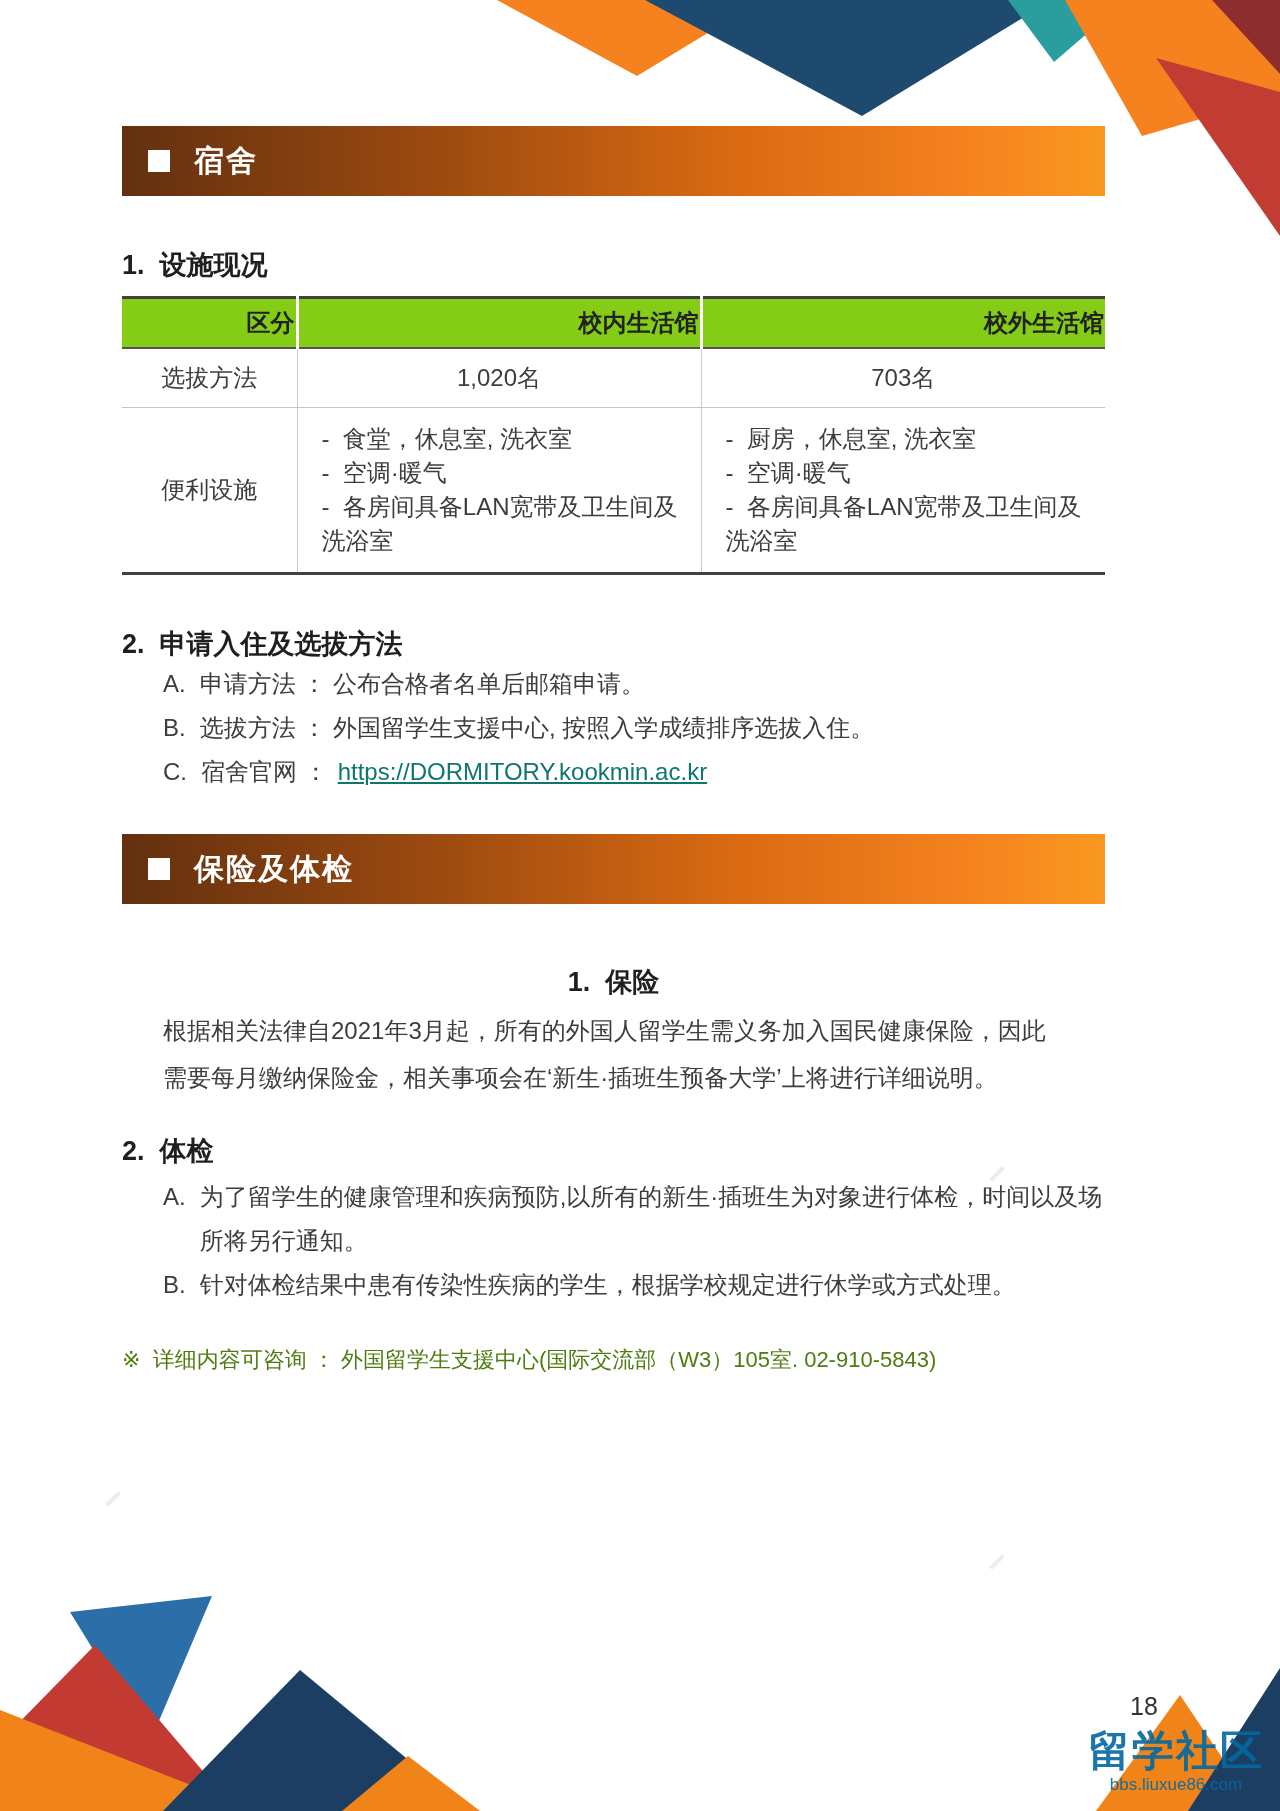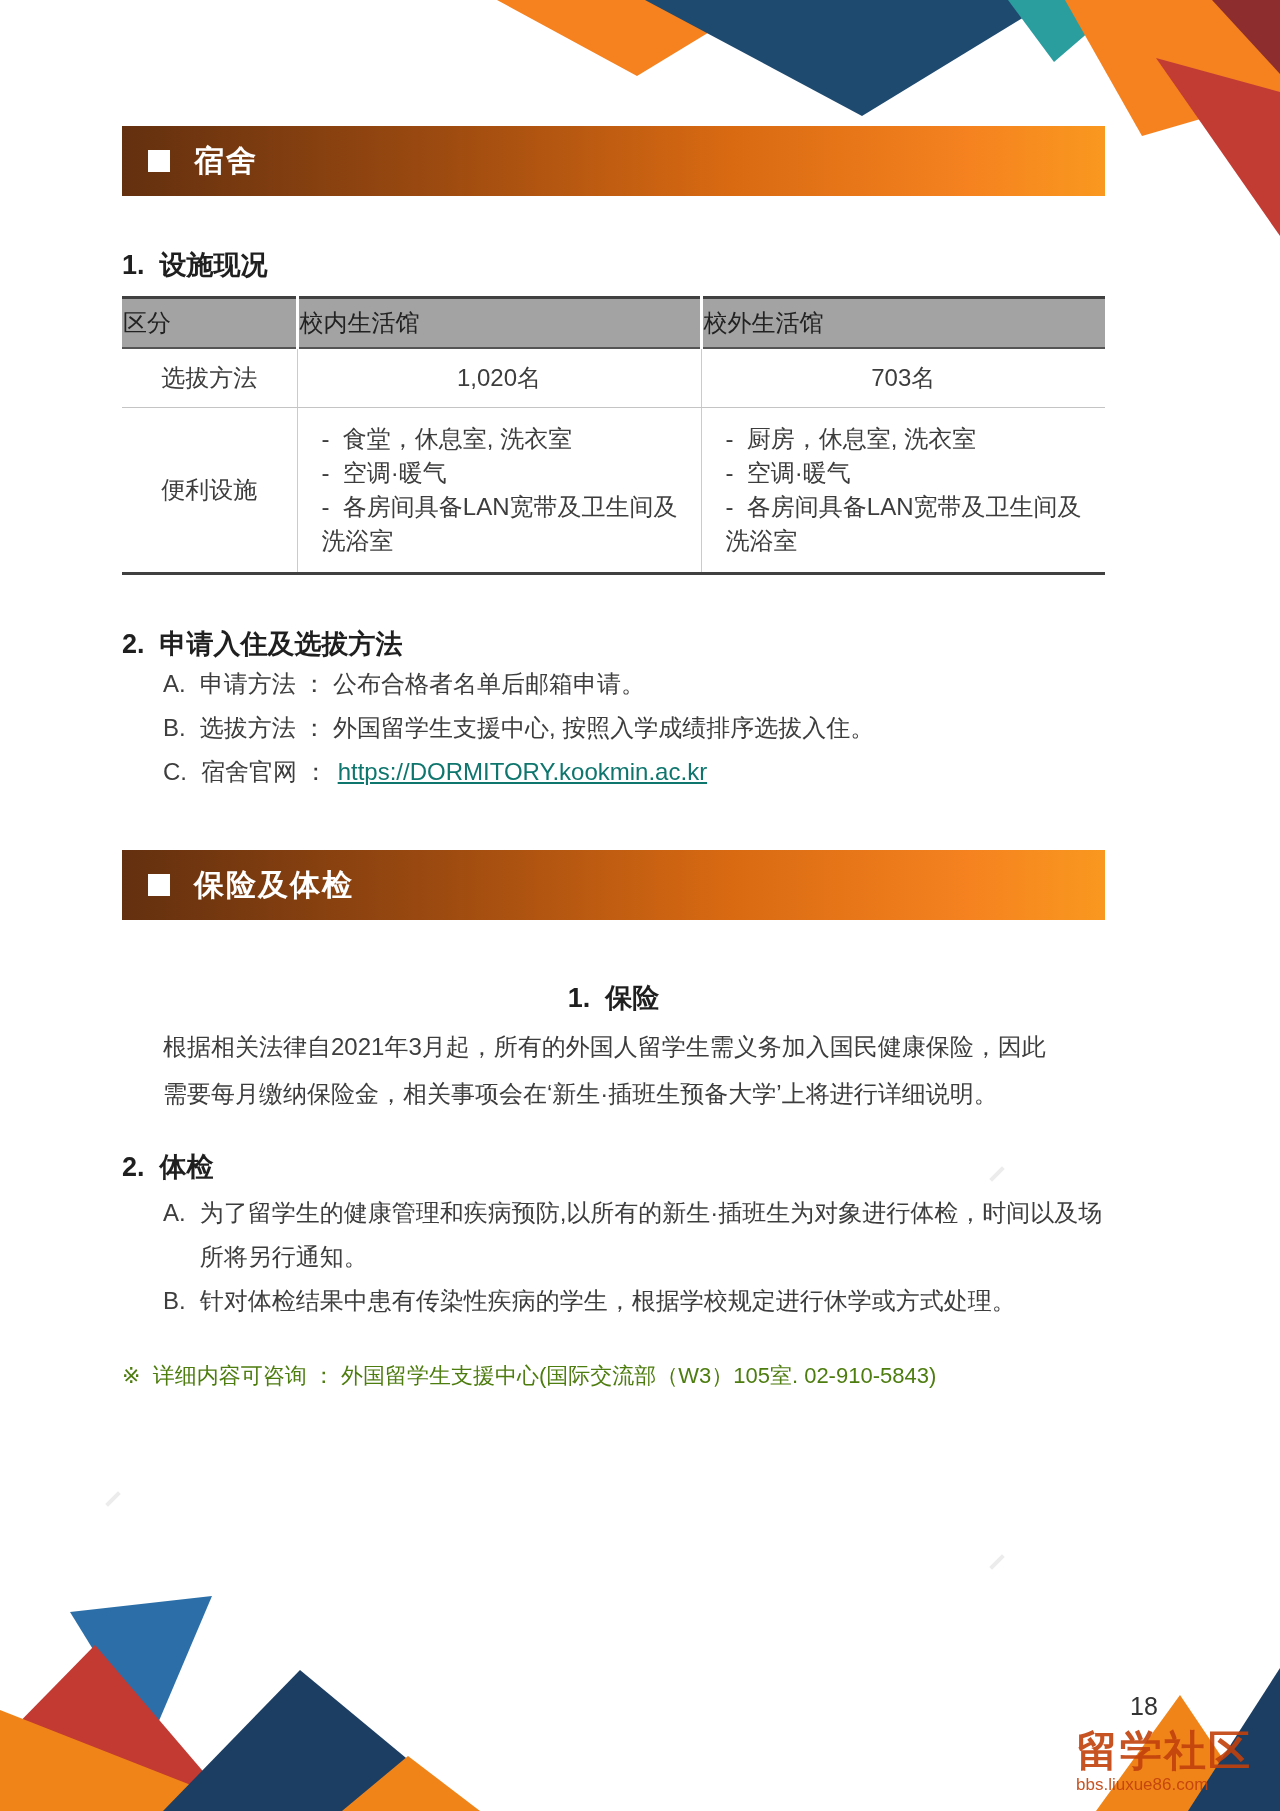--- a/index.html
+++ b/index.html
@@ -11,42 +11,42 @@
   .deco-top { position:absolute; top:0; left:0; width:1280px; height:240px; pointer-events:none; }
   .deco-bottom { position:absolute; top:1566px; left:0; width:1280px; height:245px; pointer-events:none; }
 
   .content { position:absolute; left:122px; top:0; width:983px; }
 
   .section-bar {
     height:70px; display:flex; align-items:center; padding-left:26px; box-sizing:border-box;
     background: linear-gradient(90deg, #63300f 0%, #9c4a10 32%, #d96a12 62%, #f5821f 86%, #f9981f 100%);
   }
   .section-bar.first { margin-top:126px; }
-  .section-bar.second { margin-top:62px; }
+  .section-bar.second { margin-top:46px; }
   .bar-square { width:22px; height:22px; background:#ffffff; display:inline-block; flex:0 0 auto; }
   .bar-title { color:#ffffff; font-size:30px; font-weight:bold; margin-left:24px; letter-spacing:2px; }
 
   .subheading {
     font-size:27px; font-weight:bold; color:#1f1f1f; line-height:34px;
     white-space:pre-wrap;
   }
   .subheading.h-facilities { margin-top:52px; margin-bottom:14px; }
   .subheading.h-apply { margin-top:52px; margin-bottom:7px; }
   .subheading.h-insurance { margin-top:61px; margin-bottom:8px;text-align:center; }
   .subheading.h-checkup { margin-top:33px; margin-bottom:7px; }
 
   table.facility-table {
     width:983px; border-collapse:collapse; table-layout:fixed;
     border-top:3px solid #404040; border-bottom:3px solid #404040;
     font-size:24px; color:#3d3d3d;
   }
   table.facility-table col.c-label { width:175px; }
   table.facility-table th {
-    background:#a3a3a3; font-weight:normal; color:#222;
-    height:46px; text-align:left; border-bottom:2px solid #555;
+    background:#84cc16; font-weight:bold; color:#222;
+    height:46px; text-align:right; border-bottom:2px solid #555;
   }
   table.facility-table th + th { border-left:3px solid #ffffff; }
   table.facility-table td {
     text-align:center; vertical-align:middle; height:56px;
     border-bottom:1px solid #c4c4c4;
   }
   table.facility-table td + td { border-left:1px solid #cbcbcb; }
   table.facility-table tr:last-child td { border-bottom:none; }
   table.facility-table td.list-cell {
     text-align:left; padding:14px 14px 14px 24px; height:108px; box-sizing:content-box;
@@ -72,22 +72,22 @@
 
   .footnote {
     margin-top:37px; font-size:22px; color:#4d7c0f; line-height:32px; white-space:pre-wrap;
   }
 
   .page-number {
     position:absolute; left:1130px; top:1692px; font-size:25px; color:#333;
   }
 
   .watermark {
-    position:absolute; left:1076px; top:1728px; width:200px; 
-    color:#c2410c; opacity:0.9;
+    position:absolute; left:1076px; top:1728px; width:200px; text-align:center;
+    color:#0369a1; opacity:0.9;
   }
   .watermark .wm1 { font-size:42px; font-weight:bold; letter-spacing:2px; line-height:46px; }
   .watermark .wm2 { font-size:17px; line-height:22px; }
 
   .faint-mark {
     position:absolute; width:18px; height:4px; background:#ececec; transform:rotate(-45deg);
   }
   .mark-1 { left:104px; top:1497px; }
   .mark-2 { left:988px; top:1560px; }
   .mark-3 { left:988px; top:1172px; }

